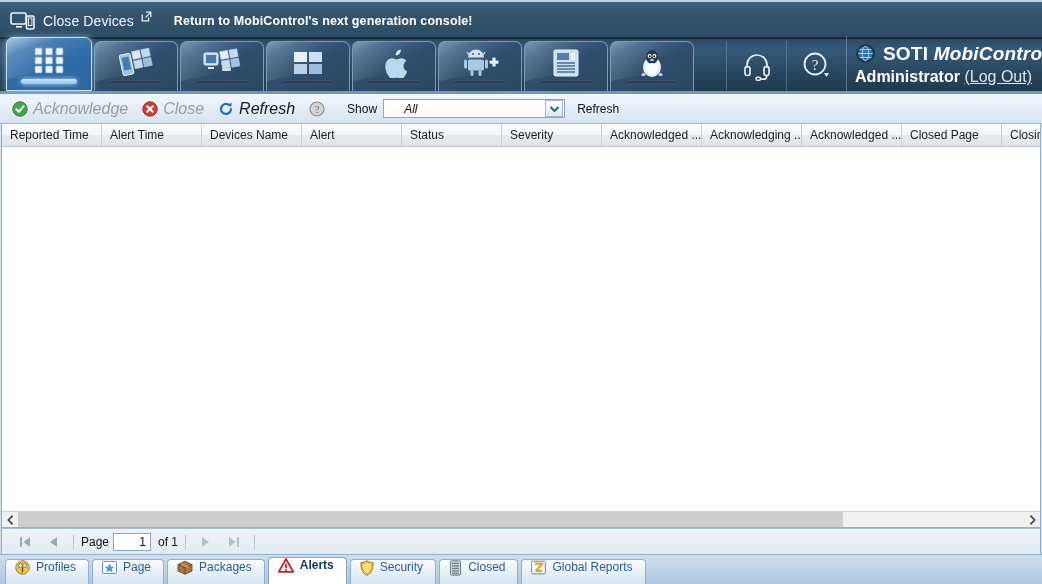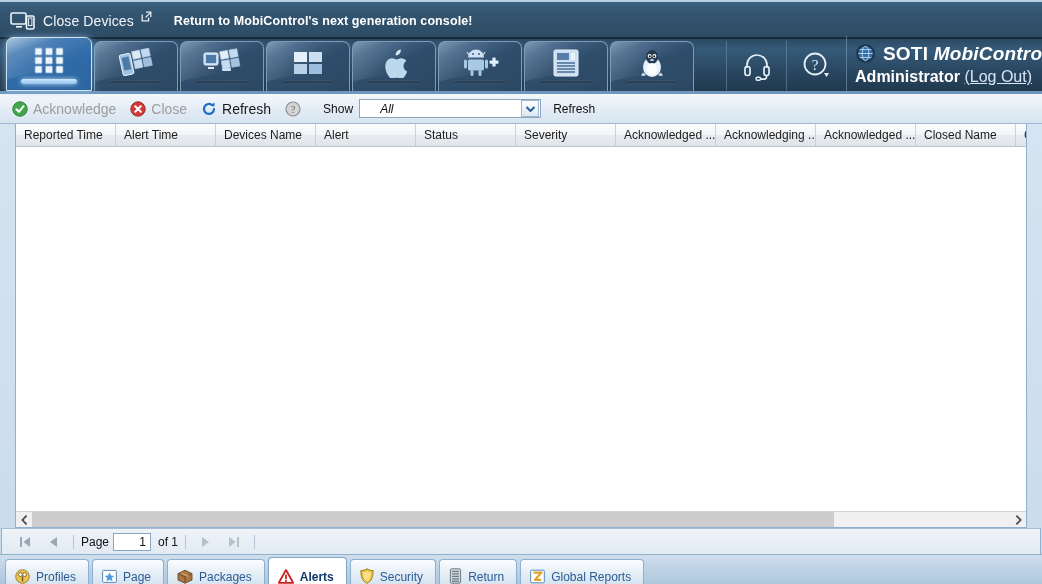--- a/index.html
+++ b/index.html
@@ -120,21 +120,21 @@
     display:flex; align-items:center;
     padding-left: 8px;
     gap: 0px;
   }
   .tb-item{
     display:flex; align-items:center; gap:5px;
     padding: 2px 10px 2px 4px;
     cursor:pointer; white-space:nowrap;
   }
   .tb-item.disabled{ cursor:default; }
-  .tb-text{ font-size:14px; color:#1a1a1a; }
+  .tb-text{ font-size:16px; color:#1a1a1a;font-style:italic; }
   .tb-text.dim{ color:#9c9c9c; }
   .tb-label{ font-size:12px; color:#111; margin: 0 6px 0 12px;}
   .combo{
     height: 19px;
     background:#ffffff;
     border:1px solid #8ba6c1;
     display:flex; align-items:center;
     font-size:12px; color:#111;
     position:relative; cursor:pointer;
   }
@@ -144,21 +144,21 @@
     background: linear-gradient(180deg,#fbfdff,#dde8f3);
     border:1px solid #9fb6cc;
     display:flex;align-items:center;justify-content:center;
   }
   .cb-show{ width: 182px; }
   .cb-refresh{ width: 170px; }
 
   
   .gridwrap{
     flex: 1 1 auto;
-    margin: 0 15px;
+    margin: 0 1px;
     background:#ffffff;
     border: 1px solid #8fb0d0;
     border-top: none;
     display:flex; flex-direction:column;
     overflow:hidden;
     position:relative;
     text-align:center;
   }
   .gridhead{
     height: 23px; flex:none;
@@ -224,22 +224,22 @@
   .bottombar{
     height: 30px; flex:none;
     background: linear-gradient(180deg,#cfdeed 0%,#bcd1e4 55%,#aec7de 100%);
     border-top: 1px solid #93b0cb;
     display:flex; align-items:flex-end;
     padding-left: 5px;
     position: relative;
   }
   .btab{
     height: 25px;
-    display:flex; align-items:flex-end; gap:6px;
-    padding: 13px 12px 0 9px;
+    display:flex; align-items:flex-start; gap:6px;
+    padding: 0 12px 0 9px;
     margin-right: 3px;
     border-radius: 4px 4px 0 0;
     border:1px solid #8fb0cd; border-bottom:none;
     background: linear-gradient(180deg,#fbfdff 0%,#e9f1f8 45%,#d6e4f0 100%);
     color:#2c5c93; font-size:12px;
     cursor:pointer; white-space:nowrap;
   }
   .btab.active{
     background:#ffffff;
     color:#12386b; font-weight:bold;
@@ -527,21 +527,21 @@
         <div class="gh-cell" style="width: 100px;">
           <span>Acknowledged ...</span>
         </div>
         <div class="gh-cell" style="width: 100px;">
           <span>Acknowledging ...</span>
         </div>
         <div class="gh-cell" style="width: 100px;">
           <span>Acknowledged ...</span>
         </div>
         <div class="gh-cell" style="width: 100px;">
-          <span>Closed Name</span>
+          <span>Closed Page</span>
         </div>
         <div class="gh-cell" style="width: 42px;">
           <span>Closing</span>
         </div>
       </div>
     <div class="gridbody"></div>
     <div class="hscroll">
       <div class="hs-arrow">
         <svg width="7" height="10" viewBox="0 0 7 10">
             <path d="M5.6 0.6 L1.4 5 L5.6 9.4" fill="none" stroke="#4a4a4a" stroke-width="1.8"></path>
@@ -654,21 +654,21 @@
             <rect x="1.4" y=".8" width="10.2" height="14.4" rx="1.2" fill="#d4d8dc" stroke="#6f7c88" stroke-width="1"></rect>
             <g fill="#6f7c88">
               <rect x="3" y="2.8" width="7" height="1.3"></rect>
               <rect x="3" y="5.3" width="7" height="1.3"></rect>
               <rect x="3" y="7.8" width="7" height="1.3"></rect>
               <rect x="3" y="10.3" width="7" height="1.3"></rect>
               <rect x="3" y="12.6" width="7" height="1.3"></rect>
             </g>
           </svg>
         </span>
-        <span>Return</span>
+        <span>Closed</span>
       </div>
       <div class="btab">
         <span class="ic">
           <svg width="15" height="15" viewBox="0 0 15 15">
             <rect x=".7" y="1.2" width="13.6" height="12.6" rx="1" fill="#fff" stroke="#5a86b5" stroke-width="1"></rect>
             <path d="M3.5 3.6 h8 L5 10.8 h6.2" fill="none" stroke="#e0a52c" stroke-width="2.2" stroke-linejoin="round"></path>
           </svg>
         </span>
         <span>Global Reports</span>
       </div>

